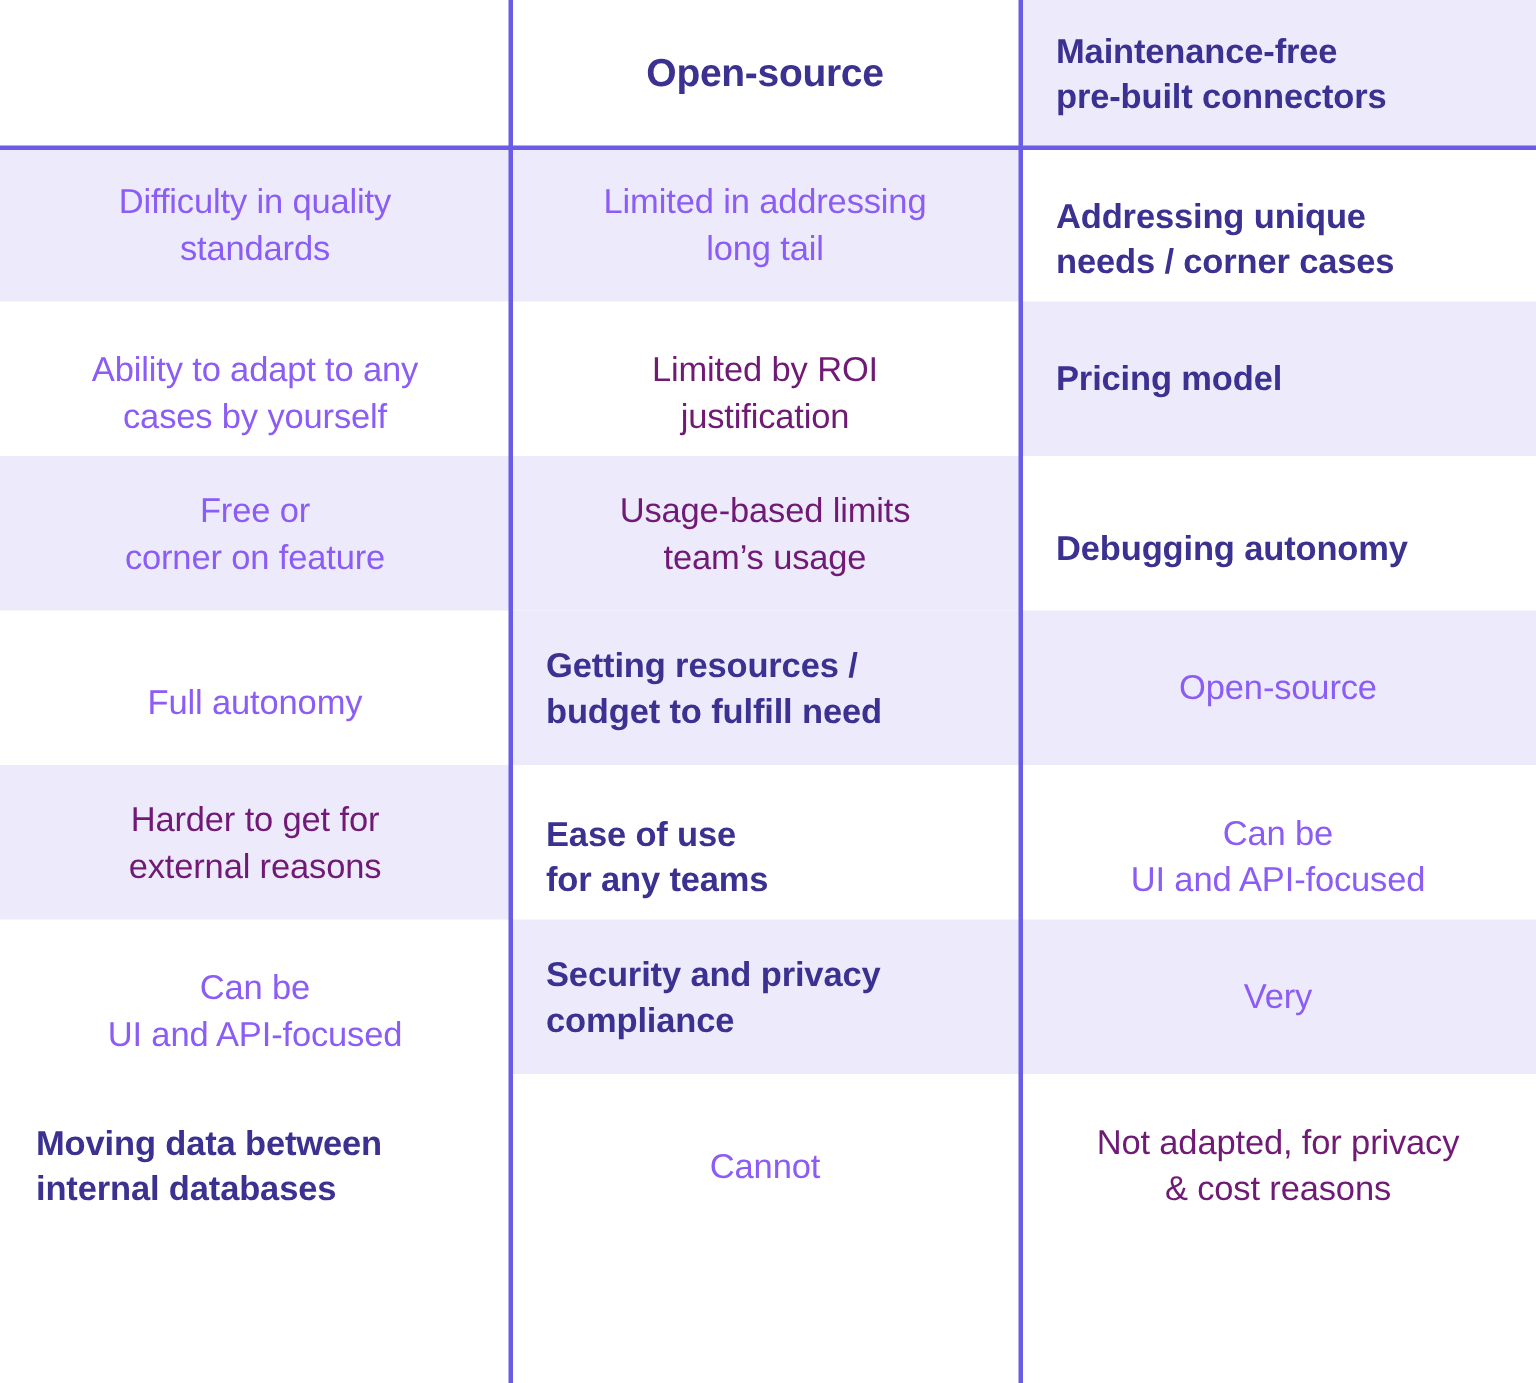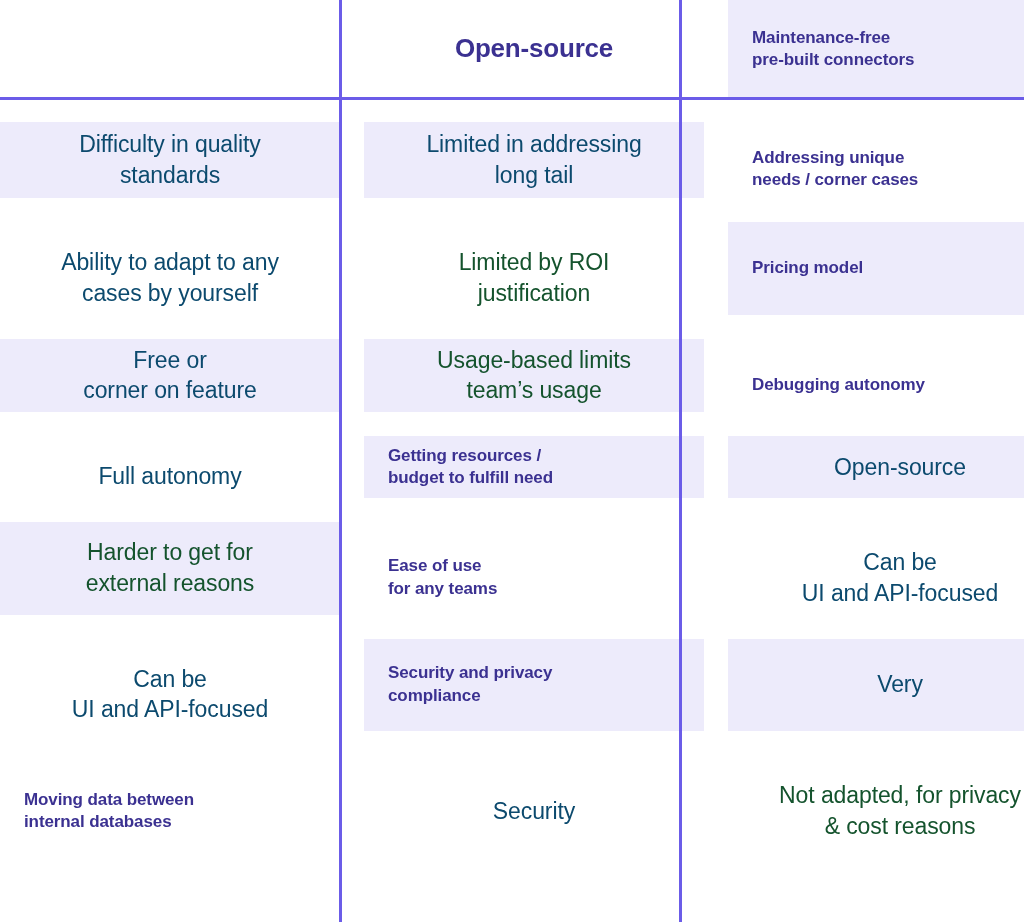--- a/index.html
+++ b/index.html
@@ -21,21 +21,20 @@
     background: #ffffff;
   }
 
   
   .table-grid {
     position: absolute;
     inset: 0;
     display: grid;
     grid-template-columns: 340px 340px 344px;
     grid-template-rows: 98px repeat(8, 1fr);
-    gap: 24px;
   }
 
   
   .header-cell {
     display: flex;
     align-items: center;
     justify-content: center;
     background: #ffffff;
     position: relative;
     z-index: 2;
@@ -65,39 +64,39 @@
   .cell.criterion {
     justify-content: flex-start;
     padding-left: 24px;
     padding-right: 16px;
   }
   .cell.value {
     justify-content: center;
   }
 
   .criterion-text {
-    font-size: 17px;
+    font-size: 23px;
     font-weight: 700;
     color: #3b3191;
     line-height: 1.32;
     letter-spacing: -0.1px;
     white-space: pre-line;
     text-align: left;
   }
 
   .value-text {
     font-size: 23px;
     font-weight: 400;
     line-height: 1.34;
     letter-spacing: -0.1px;
     white-space: pre-line;
     text-align: center;
   }
-  .value-text.tone-neutral  { color: #0c4a6e; }
-  .value-text.tone-negative { color: #14532d; }
+  .value-text.tone-neutral  { color: #8b5cf6; }
+  .value-text.tone-negative { color: #701a75; }
 
   
   .rule {
     position: absolute;
     background: #6b5ce8;
     z-index: 5;
     pointer-events: none;
   }
   .rule-h-header {
     left: 0;
@@ -211,21 +210,21 @@
 compliance</span>
       </div>
       <div class="cell value shaded">
         <span class="value-text tone-neutral">Very</span>
       </div>
       <div class="cell criterion plain">
         <span class="criterion-text">Moving data between
 internal databases</span>
       </div>
       <div class="cell value plain">
-        <span class="value-text tone-neutral">Security</span>
+        <span class="value-text tone-neutral">Cannot</span>
       </div>
       <div class="cell value plain">
         <span class="value-text tone-negative">Not adapted, for privacy
 &amp; cost reasons</span>
       </div>
     </div>
 
   <div class="rule rule-h-header"></div>
   <div class="rule rule-v-1"></div>
   <div class="rule rule-v-2"></div>

